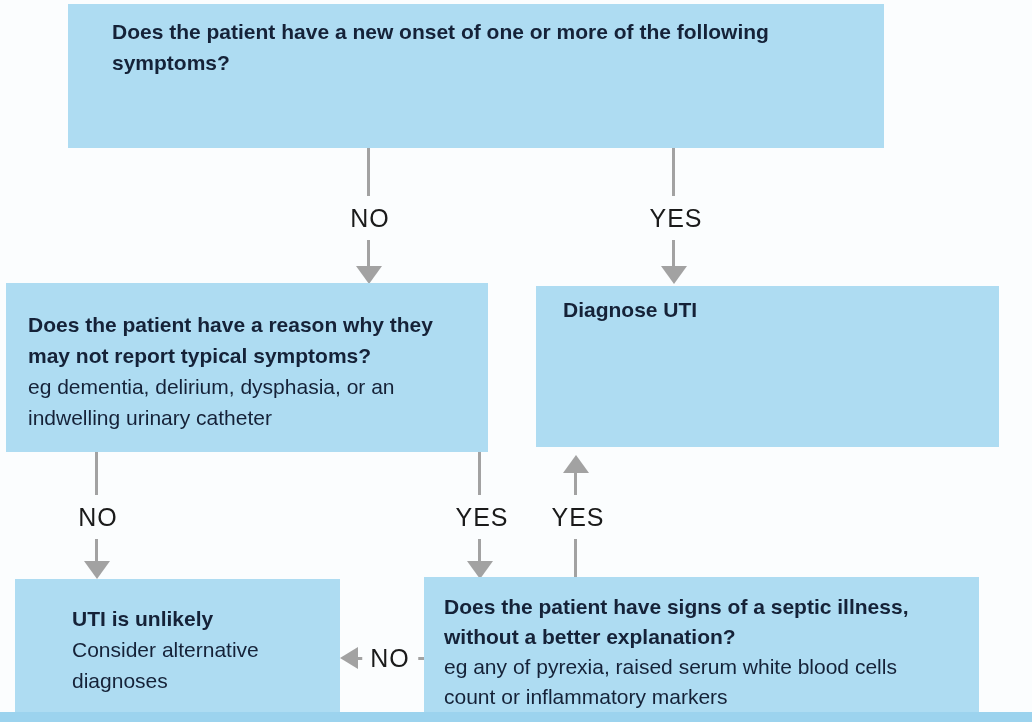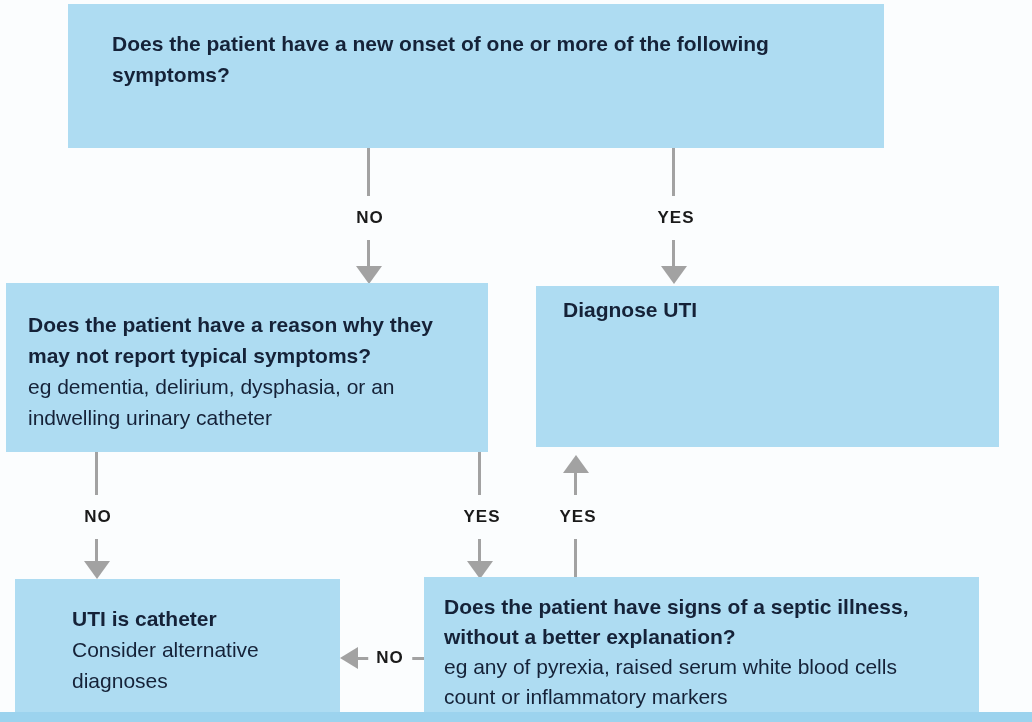--- a/index.html
+++ b/index.html
@@ -25,21 +25,21 @@
   .node {
     position: absolute;
     background: var(--node-fill);
     color: var(--node-text);
     font-size: 21px;
     line-height: 31px;
   }
   .node .heading { font-weight: bold; white-space: pre-line; }
   .node .body    { white-space: pre-line; }
 
-  .n-new-onset { left: 68px;  top: 4px;   width: 816px; height: 144px; padding: 24px 60px 0 44px; }
+  .n-new-onset { left: 68px;  top: 4px;   width: 816px; height: 144px; padding: 12px 60px 0 44px; }
   .n-atypical  { left: 6px;   top: 283px; width: 482px; height: 169px; padding: 26px 6px 14px 22px; }
   .n-diagnose  { left: 536px; top: 286px; width: 463px; height: 161px; padding: 8px 6px 0 27px; line-height: 32px; }
   .n-unlikely  { left: 15px;  top: 579px; width: 325px; height: 133px; padding: 24px 6px 0 57px; }
   .n-septic    { left: 424px; top: 577px; width: 555px; height: 135px; padding: 15px 6px 0 20px; line-height: 30px; }
 
   .band {
     position: absolute;
     left: 0; top: 712px;
     width: 1032px; height: 10px;
     background: var(--band-fill);
@@ -65,22 +65,22 @@
     border-top: 11px solid transparent;
     border-bottom: 11px solid transparent;
     border-right: 18px solid var(--arrow);
   }
 
   .edge-label {
     position: absolute;
     transform: translateX(-50%);
     background: var(--page-bg);
     color: var(--label-text);
-    font-size: 17px;
-    font-weight: bold;
+    font-size: 25px;
+    font-weight: normal;
     line-height: 24px;
     letter-spacing: 1px;
     padding: 10px 8px;
     white-space: nowrap;
   }
 </style>
 </head>
 <body>
 
 <div class="stage">
@@ -115,21 +115,21 @@
 
   <div class="vline" style="left:478px; top:452px; height:110px;"></div>
   <div class="head-down" style="left:467px; top:561px;"></div>
   <div class="edge-label" style="left:482px; top:495px;">YES</div>
 
   <div class="vline" style="left:574px; top:473px; height:104px;"></div>
   <div class="head-up" style="left:563px; top:455px;"></div>
   <div class="edge-label" style="left:578px; top:495px;">YES</div>
 
   <div class="node n-unlikely">
-    <div class="heading">UTI is catheter</div>
+    <div class="heading">UTI is unlikely</div>
     <div class="body">Consider alternative
 diagnoses</div>
   </div>
 
   <div class="hline" style="left:352px; top:657px; width:86px;"></div>
   <div class="head-left" style="left:340px; top:647px;"></div>
   <div class="edge-label" style="left:390px; top:636px;">NO</div>
 
   <div class="node n-septic">
     <div class="heading">Does the patient have signs of a septic illness,

